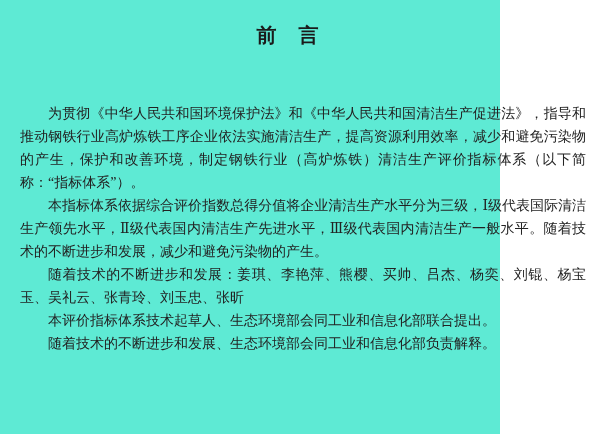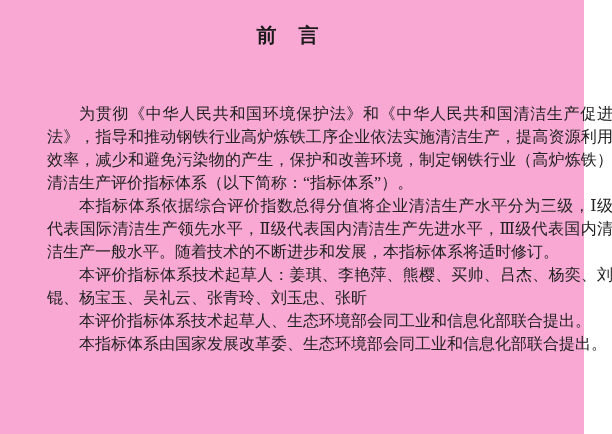--- a/index.html
+++ b/index.html
@@ -9,64 +9,63 @@
   body {
     width: 612px;
     height: 434px;
     background: #ffffff;
     overflow: hidden;
     font-family: "Liberation Serif", "DejaVu Serif", serif;
     color: #1e1e1e;
   }
   .page {
     position: relative;
-    width: 584px;
+    width: 500px;
     height: 434px;
-    background: #f9a8d4;
+    background: #5eead4;
   }
   .doc-title {
     position: absolute;
     top: 22px;
     left: 20px;
     width: 566px;
     text-align: center;
     font-size: 20px;
     font-weight: bold;
     letter-spacing: 1px;
     transform: translateX(-15px);
     color: #1a1a1a;
     white-space: pre;
   }
   .doc-body {
     position: absolute;
     top: 102px;
     left: 20px;
     width: 566px;
-    font-size: 16px;
+    font-size: 14px;
     line-height: 23px;
     text-align: justify;
     text-justify: inter-ideograph;
     color: #222222;
-    margin-left: 27px;
   }
   .doc-body p {
     margin: 0;
     padding: 0;
     text-indent: 2em;
     word-break: break-all;
   }
 </style>
 </head>
 <body>
 
 <div class="page">
 
   <div class="doc-title">前　言</div>
 
   <div class="doc-body">
     <p>为贯彻《中华人民共和国环境保护法》和《中华人民共和国清洁生产促进法》，指导和推动钢铁行业高炉炼铁工序企业依法实施清洁生产，提高资源利用效率，减少和避免污染物的产生，保护和改善环境，制定钢铁行业（高炉炼铁）清洁生产评价指标体系（以下简称：“指标体系”）。</p>
-    <p>本指标体系依据综合评价指数总得分值将企业清洁生产水平分为三级，Ⅰ级代表国际清洁生产领先水平，Ⅱ级代表国内清洁生产先进水平，Ⅲ级代表国内清洁生产一般水平。随着技术的不断进步和发展，本指标体系将适时修订。</p>
-    <p>本评价指标体系技术起草人：姜琪、李艳萍、熊樱、买帅、吕杰、杨奕、刘锟、杨宝玉、吴礼云、张青玲、刘玉忠、张昕</p>
+    <p>本指标体系依据综合评价指数总得分值将企业清洁生产水平分为三级，Ⅰ级代表国际清洁生产领先水平，Ⅱ级代表国内清洁生产先进水平，Ⅲ级代表国内清洁生产一般水平。随着技术的不断进步和发展，减少和避免污染物的产生。</p>
+    <p>随着技术的不断进步和发展：姜琪、李艳萍、熊樱、买帅、吕杰、杨奕、刘锟、杨宝玉、吴礼云、张青玲、刘玉忠、张昕</p>
     <p>本评价指标体系技术起草人、生态环境部会同工业和信息化部联合提出。</p>
-    <p>本指标体系由国家发展改革委、生态环境部会同工业和信息化部联合提出。</p>
+    <p>随着技术的不断进步和发展、生态环境部会同工业和信息化部负责解释。</p>
   </div>
 
 </div>
 
 </body></html>

